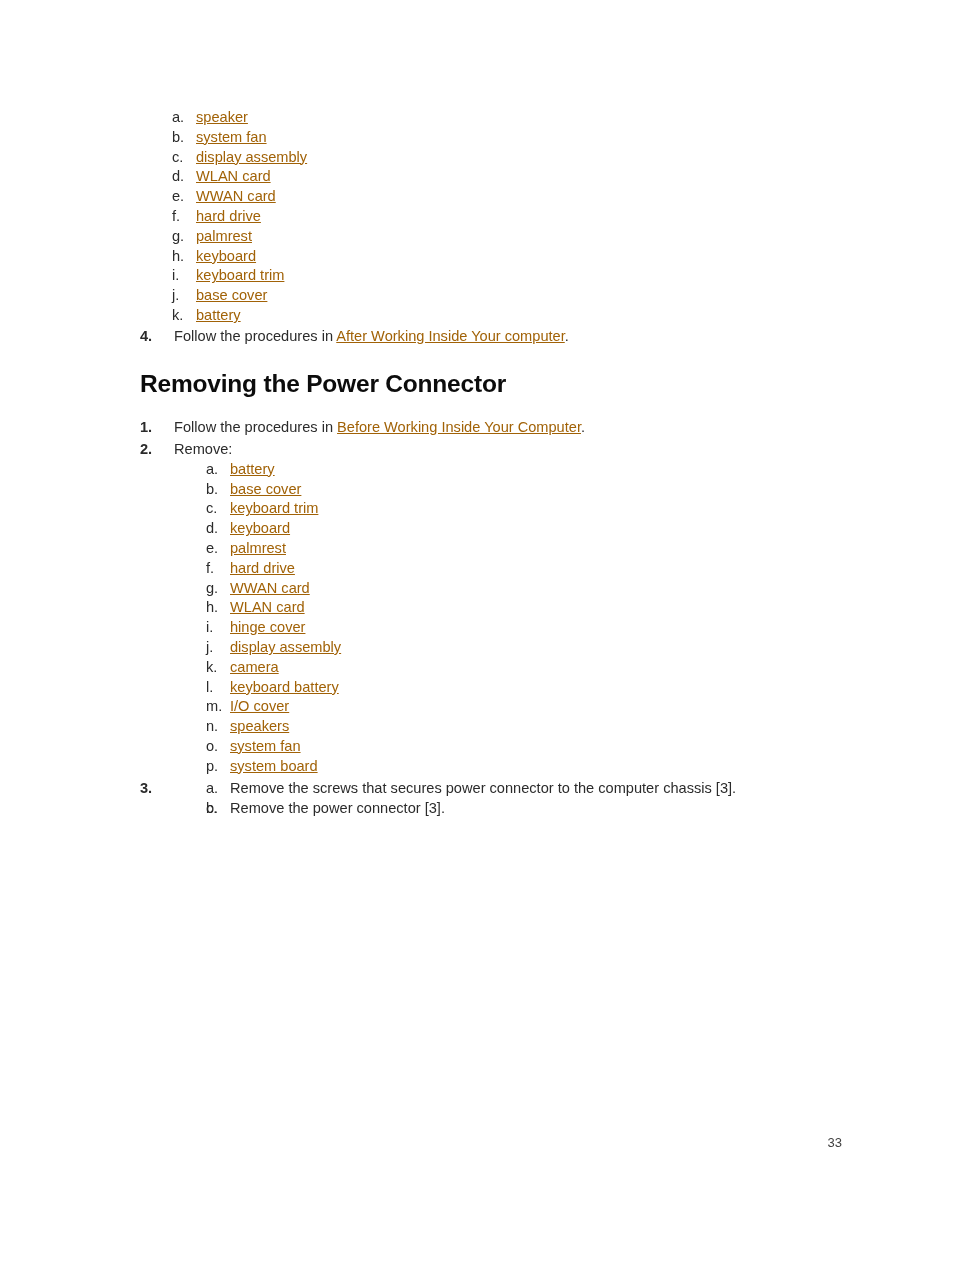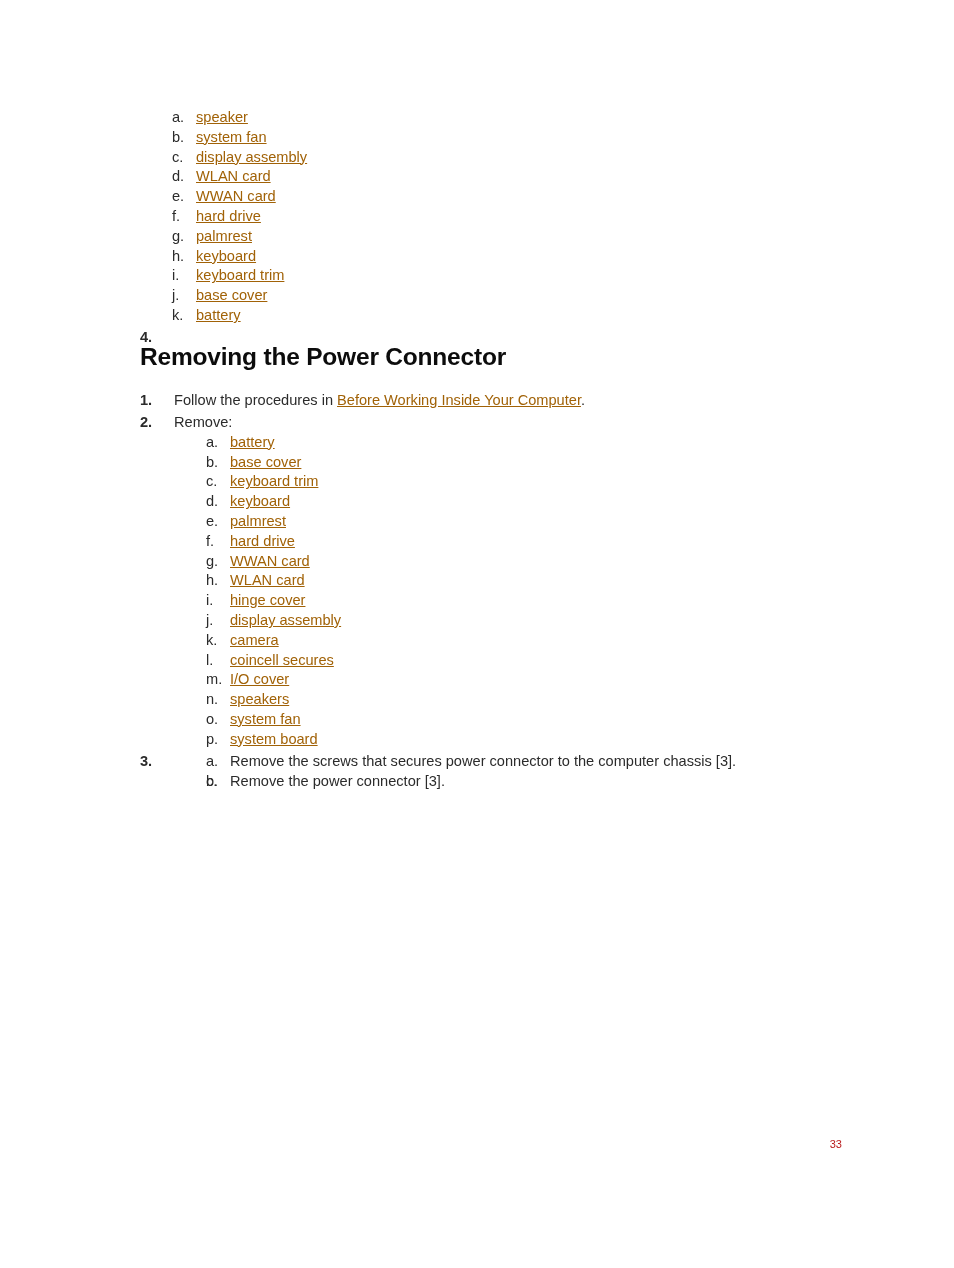--- a/index.html
+++ b/index.html
@@ -103,31 +103,31 @@
   h2.section-title {
     font-size: 24.5px;
     font-weight: bold;
     color: #0c0c0c;
     margin: 0;
     padding: 0;
     letter-spacing: -0.2px;
     line-height: 30px;
   }
   .heading-block {
-    margin-top: 16px;
+    margin-top: 22px;
     margin-bottom: 18px;
   }
 
   
   .page-number {
     position: absolute;
     right: 112px;
     bottom: 118px;
-    font-size: 11px;
-    color: #b91c1c;
+    font-size: 13px;
+    color: #404040;
     font-family: "Liberation Sans", sans-serif;
   }
 </style>
 </head>
 <body>
 
 <div class="page">
   <div class="content">
 
     <ul class="alpha toplevel" id="top-list">
@@ -140,20 +140,21 @@
         <li class="subitem"><span class="marker">g.</span><a class="doclink">palmrest</a></li>
         <li class="subitem"><span class="marker">h.</span><a class="doclink">keyboard</a></li>
         <li class="subitem"><span class="marker">i.</span><a class="doclink">keyboard trim</a></li>
         <li class="subitem"><span class="marker">j.</span><a class="doclink">base cover</a></li>
         <li class="subitem"><span class="marker">k.</span><a class="doclink">battery</a></li>
       </ul>
 
     <ol class="steps">
       <li class="step">
         <span class="marker">4.</span>
+        <span><span>Follow the procedures in </span><a class="doclink">After Working Inside Your computer</a><span>.</span></span>
       </li>
     </ol>
 
     <div class="heading-block">
       <h2 class="section-title">Removing the Power Connector</h2>
     </div>
 
     <ol class="steps">
 
       <li class="step">
@@ -169,21 +170,21 @@
             <li class="subitem"><span class="marker">b.</span><a class="doclink">base cover</a></li>
             <li class="subitem"><span class="marker">c.</span><a class="doclink">keyboard trim</a></li>
             <li class="subitem"><span class="marker">d.</span><a class="doclink">keyboard</a></li>
             <li class="subitem"><span class="marker">e.</span><a class="doclink">palmrest</a></li>
             <li class="subitem"><span class="marker">f.</span><a class="doclink">hard drive</a></li>
             <li class="subitem"><span class="marker">g.</span><a class="doclink">WWAN card</a></li>
             <li class="subitem"><span class="marker">h.</span><a class="doclink">WLAN card</a></li>
             <li class="subitem"><span class="marker">i.</span><a class="doclink">hinge cover</a></li>
             <li class="subitem"><span class="marker">j.</span><a class="doclink">display assembly</a></li>
             <li class="subitem"><span class="marker">k.</span><a class="doclink">camera</a></li>
-            <li class="subitem"><span class="marker">l.</span><a class="doclink">coincell secures</a></li>
+            <li class="subitem"><span class="marker">l.</span><a class="doclink">keyboard battery</a></li>
             <li class="subitem"><span class="marker">m.</span><a class="doclink">I/O cover</a></li>
             <li class="subitem"><span class="marker">n.</span><a class="doclink">speakers</a></li>
             <li class="subitem"><span class="marker">o.</span><a class="doclink">system fan</a></li>
             <li class="subitem"><span class="marker">p.</span><a class="doclink">system board</a></li>
           </ul>
       </li>
 
       <li class="step">
         <span class="marker">3.</span>
         <ul class="alpha prose" id="step3-list">

